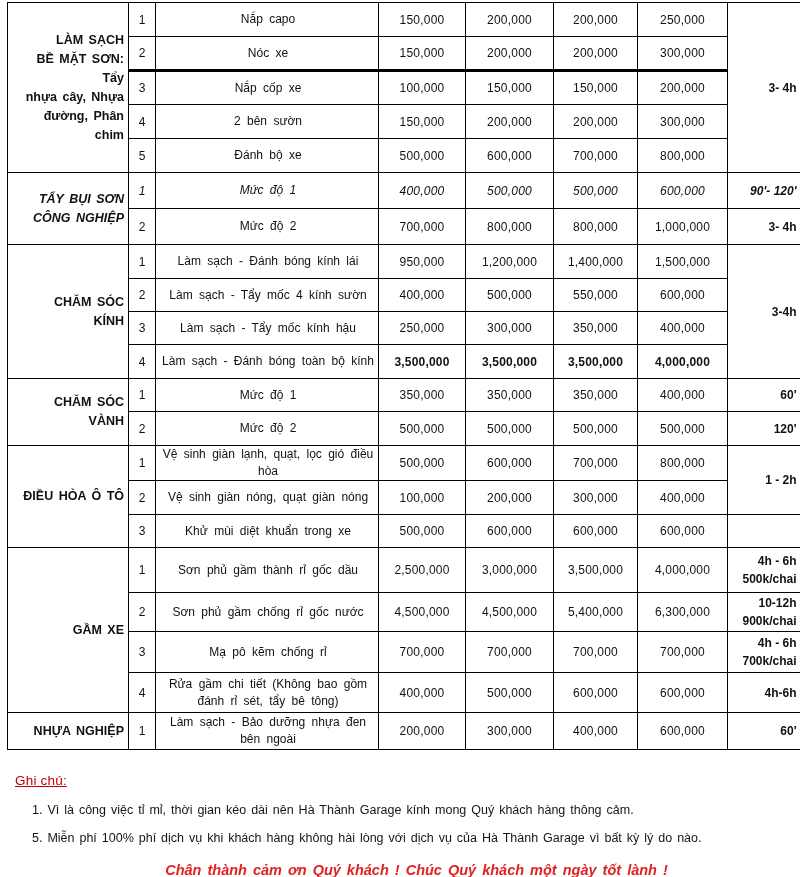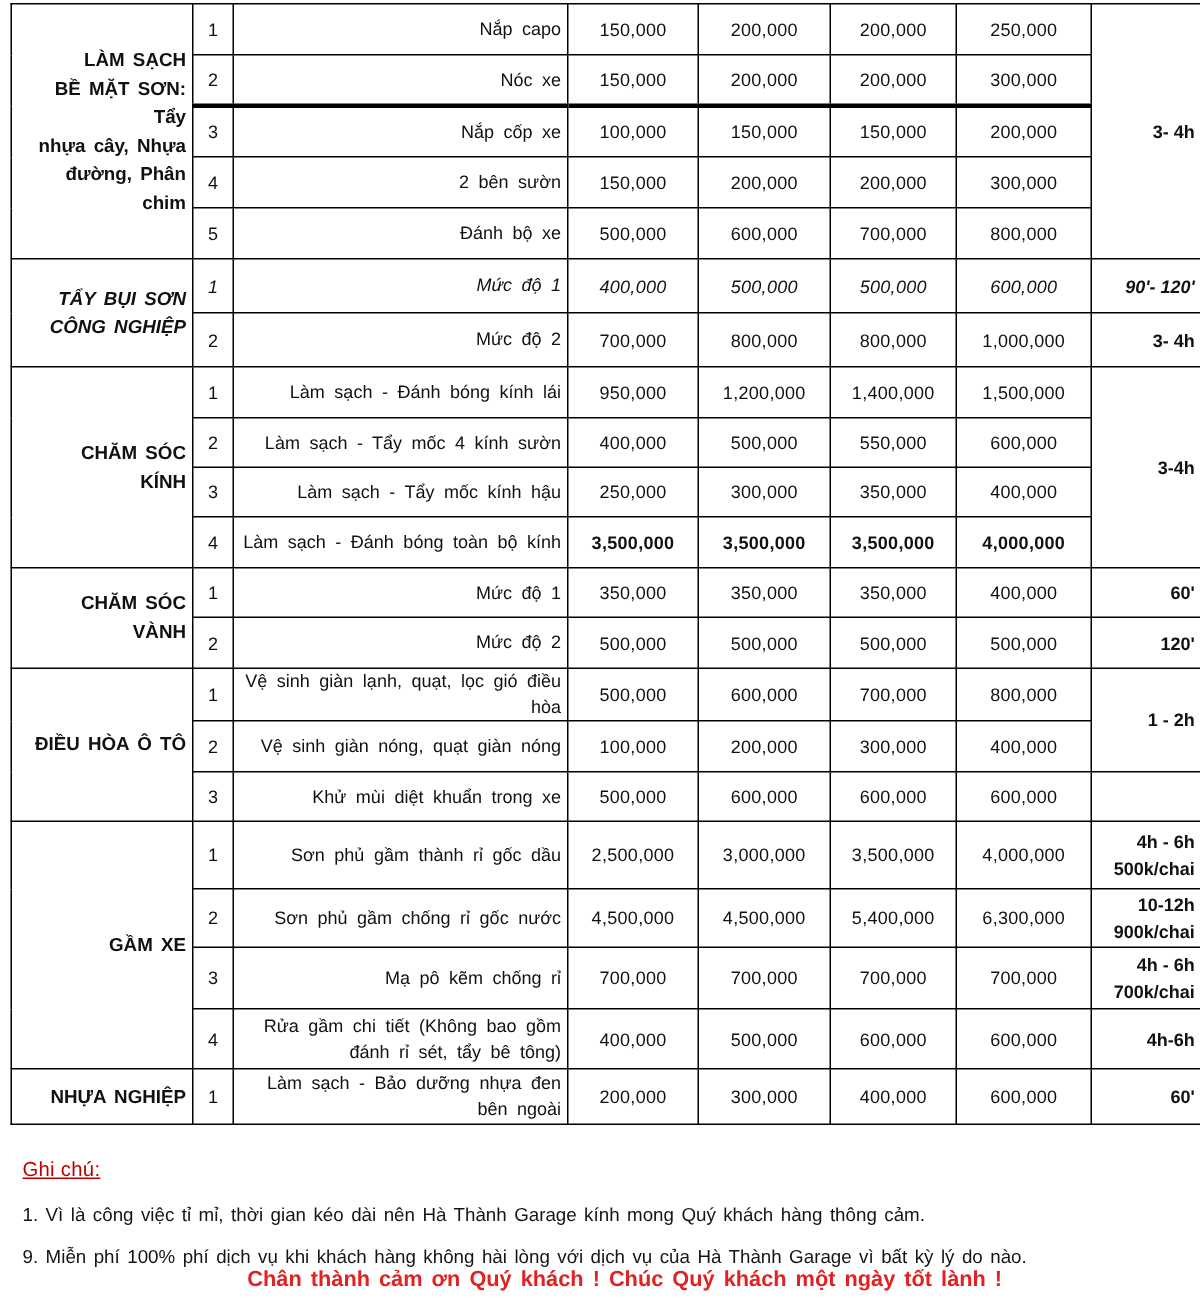--- a/index.html
+++ b/index.html
@@ -14,39 +14,39 @@
   }
   td {
     border: 1px solid #000; font-size: 12px; padding: 0 4px;
     vertical-align: middle; overflow: hidden;
   }
   td.cat {
     font-weight: bold; text-align: right; white-space: pre-line;
     font-size: 12.5px; line-height: 19px; word-spacing: 2px;
   }
   td.no  { text-align: center; }
-  td.svc { text-align: right; padding-left: 6px; word-spacing: 3px; line-height: 17px; }
+  td.svc { text-align: center; padding-left: 6px; word-spacing: 3px; line-height: 17px; }
   td.price { text-align: center; letter-spacing: .2px; }
   td.time {
     text-align: right; font-weight: bold; white-space: pre-line;
     line-height: 18px; border-right: none;
   }
   td.b { font-weight: bold; }
   td.thick { border-bottom-width: 3px; }
 
   .notes { margin: 21px 0 0 8px; }
   .notes-heading {
     display: inline-block; color: var(--notes-red, #c00000); font-weight: normal;
     text-decoration: underline; font-size: 13.5px; letter-spacing: .2px;
   }
-  .note { margin-top: 14px; font-size: 12.5px; word-spacing: 1.5px; color: #151515; }
+  .note { margin-top: 14px; font-size: 12.5px; word-spacing: 1.5px; color: #151515; margin-left: 17px; }
 
   .footer-msg {
-    margin-top: 0; text-align: center; padding-left: 26px;
-    color: var(--accent-red, #e02222); font-weight: bold; 
+    margin-top: 17px; text-align: center; padding-left: 26px;
+    color: var(--accent-red, #e02222); font-weight: bold; font-style: italic;
     font-size: 14.5px; word-spacing: 2px;
   }
 </style>
 </head>
 <body>
 
 <div class="sheet">
 
   <table class="price-table">
     <colgroup>
@@ -256,18 +256,18 @@
           <td class="price">400,000</td>
           <td class="price">600,000</td>
           <td class="time" rowspan="1">60'</td>
         </tr>
       </tbody>
   </table>
 
   <div class="notes">
     <span class="notes-heading">Ghi chú:</span>
     <div class="note">1. Vì là công việc tỉ mỉ, thời gian kéo dài nên Hà Thành Garage kính mong Quý khách hàng thông cảm.</div>
-    <div class="note">9. Miễn phí 100% phí dịch vụ khi khách hàng không hài lòng với dịch vụ của Hà Thành Garage vì bất kỳ lý do nào.</div>
+    <div class="note">5. Miễn phí 100% phí dịch vụ khi khách hàng không hài lòng với dịch vụ của Hà Thành Garage vì bất kỳ lý do nào.</div>
   </div>
 
   <div class="footer-msg">Chân thành cảm ơn Quý khách ! Chúc Quý khách một ngày tốt lành !</div>
 
 </div>
 
 </body></html>

